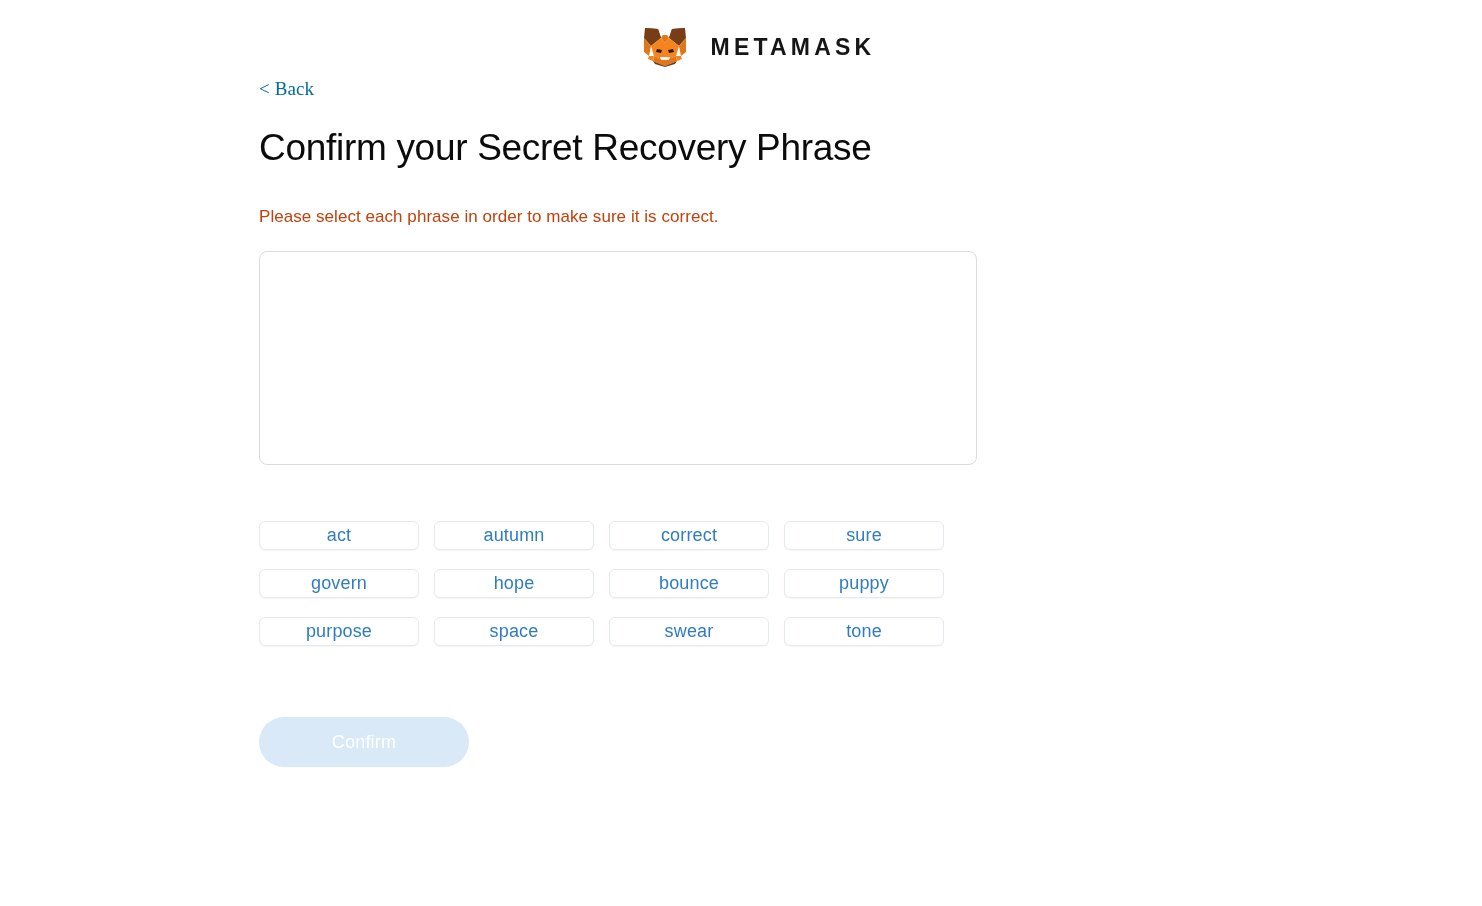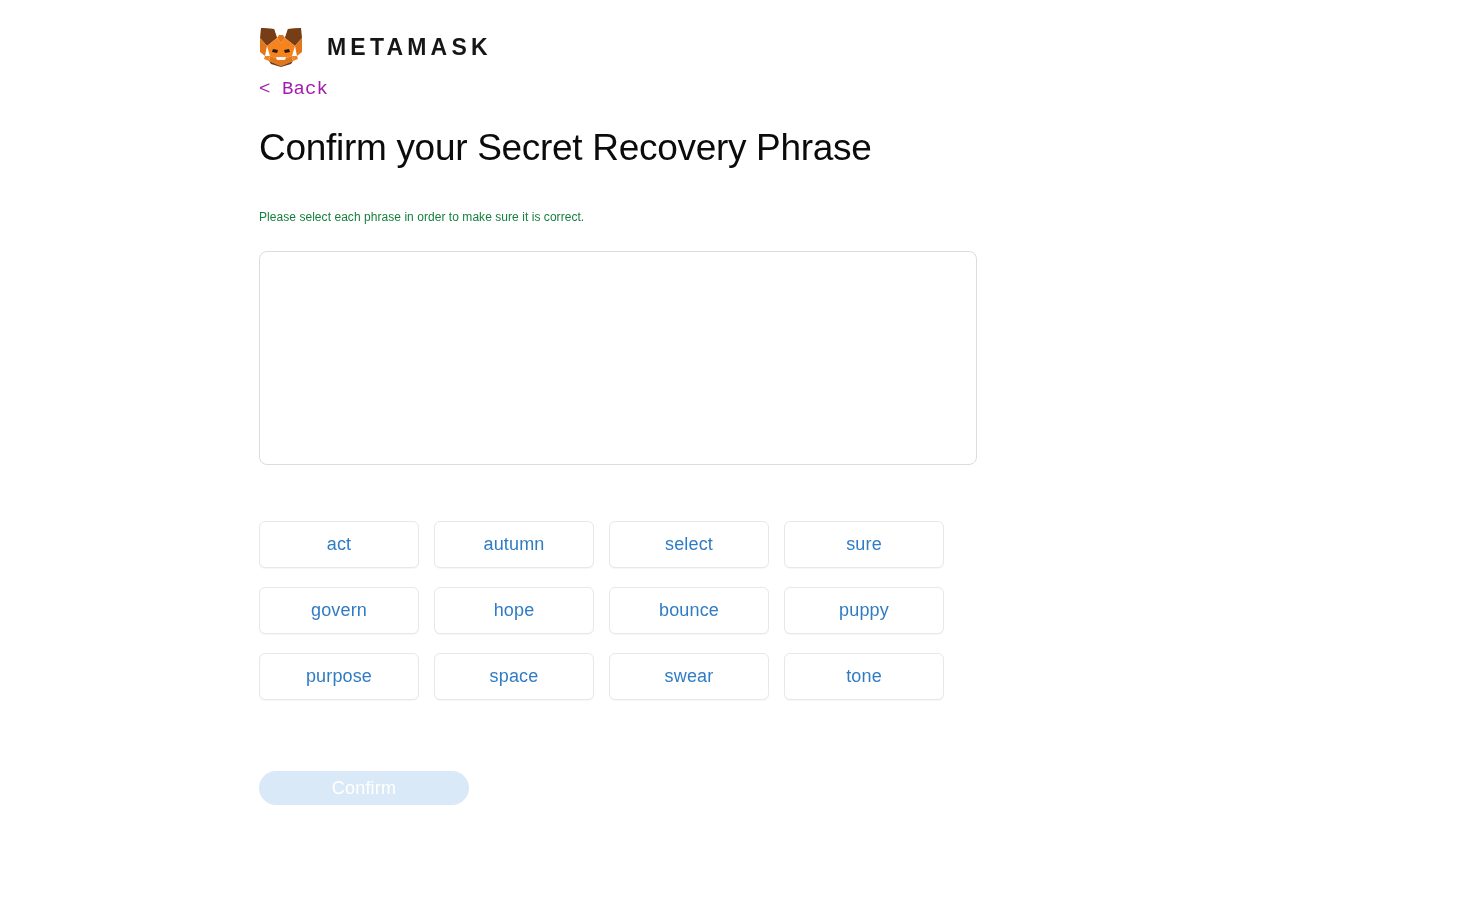--- a/index.html
+++ b/index.html
@@ -26,20 +26,21 @@
     width: 1000px;
   }
 
   
   .brand {
     display: flex;
     align-items: center;
     height: 50px;
     margin-top: 22px;
     gap: 24px;
+    justify-content: center;
   }
   .fox-logo {
     width: 44px;
     height: 42px;
     display: block;
     flex: 0 0 auto;
   }
   .wordmark {
     font-family: "Liberation Sans", "DejaVu Sans", sans-serif;
     font-size: 23px;
@@ -49,45 +50,45 @@
     line-height: 1;
     white-space: nowrap;
   }
 
   
   .back-link {
     display: inline-block;
     margin-top: 5px;
     font-size: 19px;
     line-height: 24px;
-    color: #a21caf;
+    color: #0369a1;
     text-decoration: none;
     letter-spacing: 0.1px;
     cursor: pointer;
     background: none;
     border: 0;
     padding: 0;
-    font-family: Liberation Mono, monospace;
+    font-family: Liberation Serif, serif;
   }
 
   
   .page-title {
     margin: 26px 0 0 0;
     font-size: 37px;
     font-weight: 400;
     line-height: 1.12;
     letter-spacing: -0.3px;
     color: #0b0b0b;
   }
   .subtitle {
     margin: 37px 0 0 0;
-    font-size: 12px;
+    font-size: 17px;
     line-height: 24px;
     font-weight: 400;
-    color: #15803d;
+    color: #c2410c;
     letter-spacing: 0.05px;
   }
 
   
   .dropzone {
     margin-top: 22px;
     width: 718px;
     height: 214px;
     border: 1px solid #dcdcdc;
     border-radius: 8px;
@@ -102,42 +103,42 @@
   
   .word-grid {
     margin-top: 56px;
     display: grid;
     grid-template-columns: repeat(4, 160px);
     column-gap: 15px;
     row-gap: 19px;
     width: 685px;
   }
   .word-button {
-    height: 47px;
+    height: 29px;
     border: 1px solid #e4e9ee;
     border-radius: 6px;
     background: #ffffff;
     color: #2f7cc4;
     font-family: inherit;
     font-size: 18px;
     font-weight: 400;
     letter-spacing: 0.15px;
     cursor: pointer;
     display: flex;
     align-items: center;
     justify-content: center;
     padding: 0;
     box-shadow: 0 1px 1px rgba(0,0,0,0.035);
   }
 
   
   .confirm-button {
     margin-top: 71px;
     width: 210px;
-    height: 34px;
+    height: 50px;
     border: 0;
     border-radius: 25px;
     background: #d9e9f7;
     color: #ffffff;
     font-family: inherit;
     font-size: 18px;
     font-weight: 400;
     letter-spacing: 0.2px;
     cursor: default;
     display: flex;
@@ -179,21 +180,21 @@
   <h1 class="page-title">Confirm your Secret Recovery Phrase</h1>
   <p class="subtitle">Please select each phrase in order to make sure it is correct.</p>
 
   
   <div class="dropzone" id="dropzone"></div>
 
   
   <div class="word-grid" id="word-grid">
       <button class="word-button">act</button>
       <button class="word-button">autumn</button>
-      <button class="word-button">select</button>
+      <button class="word-button">correct</button>
       <button class="word-button">sure</button>
       <button class="word-button">govern</button>
       <button class="word-button">hope</button>
       <button class="word-button">bounce</button>
       <button class="word-button">puppy</button>
       <button class="word-button">purpose</button>
       <button class="word-button">space</button>
       <button class="word-button">swear</button>
       <button class="word-button">tone</button>
     </div>

